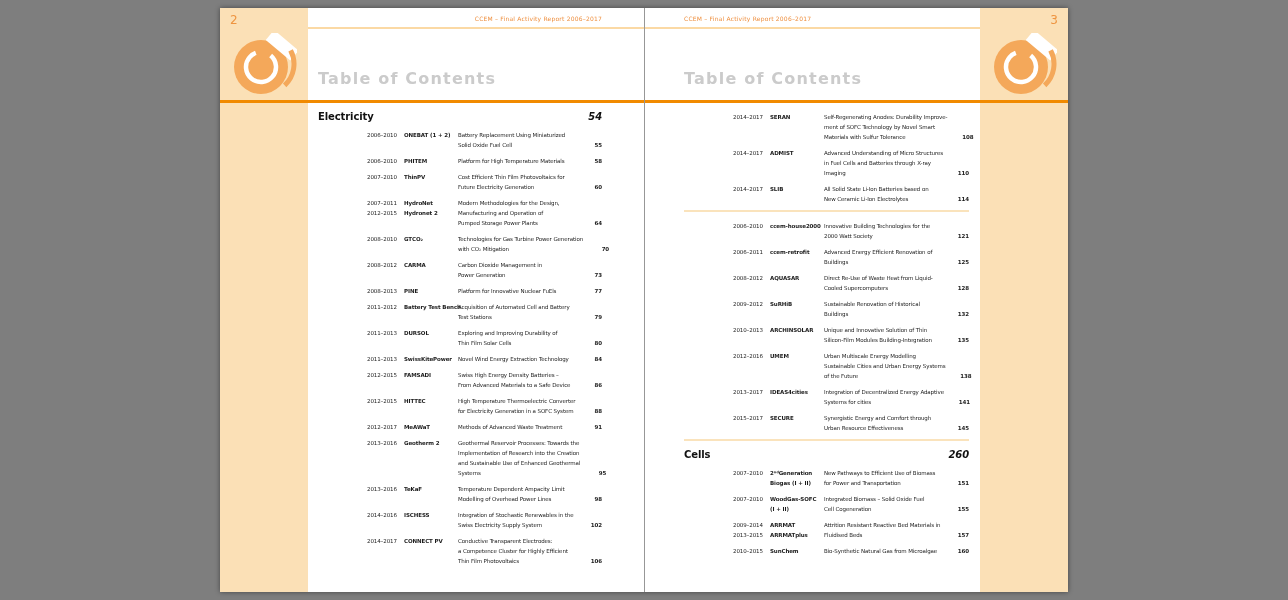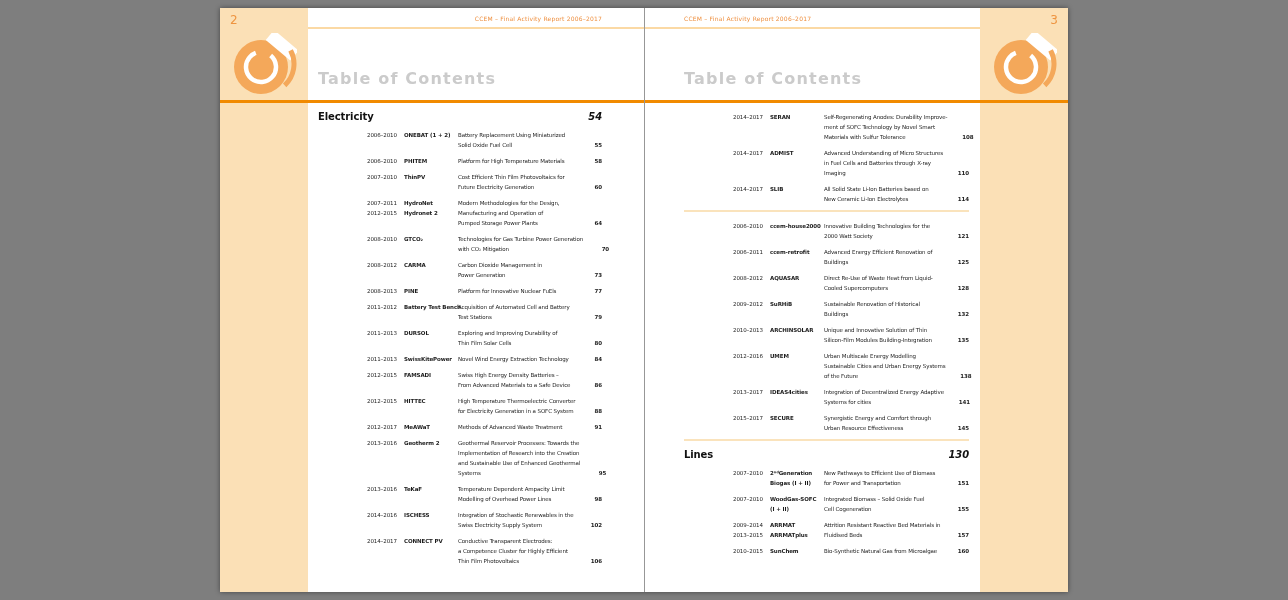--- a/index.html
+++ b/index.html
@@ -291,22 +291,22 @@
         </div>
         <div class="row">
           <span class="col-years">2015–2017</span>
           <span class="col-name">SECURE</span>
           <span class="col-desc">Synergistic Energy and Comfort through
 Urban Resource Effectiveness</span>
           <span class="col-page">145</span>
         </div>
         <div class="section-divider"></div>
         <div class="section-head">
-          <span class="section-title">Lines</span>
-          <span class="section-page">130</span>
+          <span class="section-title">Cells</span>
+          <span class="section-page">260</span>
         </div>
         <div class="row">
           <span class="col-years">2007–2010</span>
           <span class="col-name">2ⁿᵈGeneration
 Biogas (I + II)</span>
           <span class="col-desc">New Pathways to Efficient Use of Biomass
 for Power and Transportation</span>
           <span class="col-page">151</span>
         </div>
         <div class="row">

